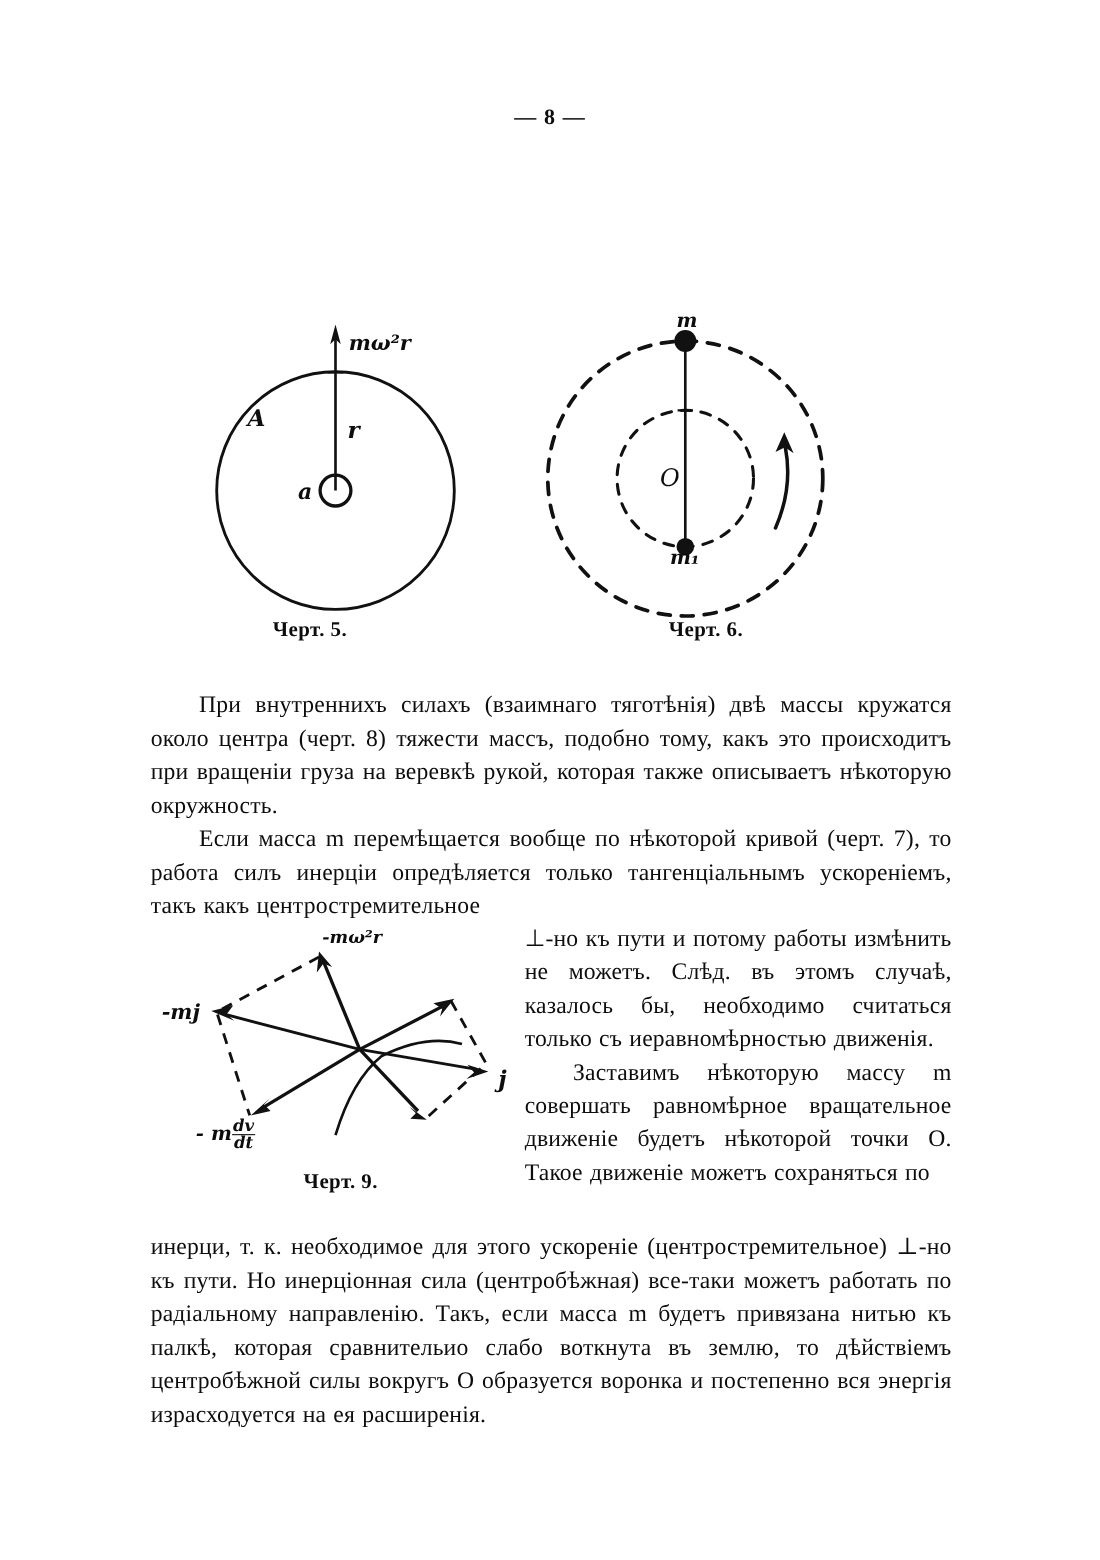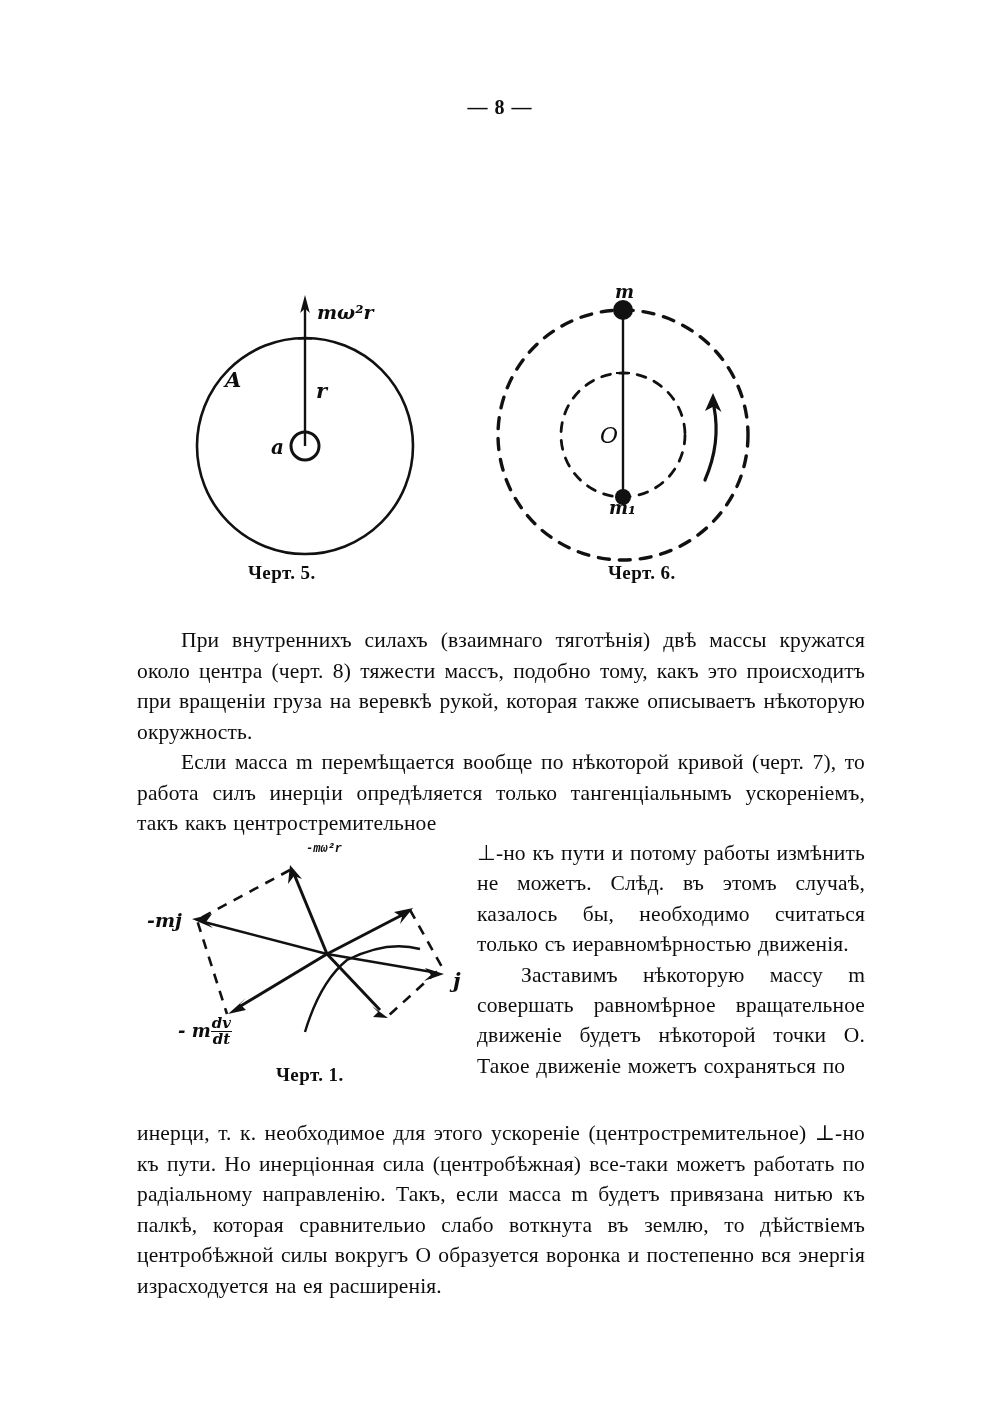--- a/index.html
+++ b/index.html
@@ -196,33 +196,33 @@
 
       <line x1="185" y1="122" x2="262" y2="82" stroke="#111" stroke-width="3"></line>
       <polygon points="271,76 252,80 260,85 258,92" fill="#111"></polygon>
 
       <line x1="185" y1="122" x2="238" y2="178" stroke="#111" stroke-width="3"></line>
       <polygon points="246,186 230,174 236,180 231,185" fill="#111"></polygon>
 
       <path d="M 163 200 Q 178 150 205 128 Q 245 108 278 117" fill="none" stroke="#111" stroke-width="2.4"></path>
     </svg>
 
-    <span class="fig-label" style="left:164px; top:10px; font-size:12px;font-family:Liberation Mono, monospace;">
+    <span class="fig-label" style="left:151px; top:10px; font-size:16px;">
       <span>-mω²r</span>
     </span>
 
     <span class="fig-label" style="left:5px; top:77px; font-size:19px;">-mj</span>
 
     <span class="fig-label" style="left:36px; top:184px; font-size:18px;">
       <span>- m</span><span class="frac"><span class="num">dv</span><span class="den">dt</span></span>
     </span>
 
     <span class="fig-label" style="left:311px; top:136px; font-size:21px;">j</span>
   </div>
-  <div class="caption cap7">Черт. 1.</div>
+  <div class="caption cap7">Черт. 9.</div>
 
   <div class="wrapcol">
     <p>⊥-но къ пути и потому работы измѣнить не можетъ. Слѣд. въ этомъ случаѣ, казалось бы, необходимо считаться только съ иеравномѣрностью движенія.</p>
     <p class="indent">Заставимъ нѣкоторую массу m совершать равномѣрное вращательное движеніе будетъ нѣкоторой точки O. Такое движеніе можетъ сохраняться по</p>
   </div>
 
   <div class="textcol para-4">
     <p>инерци, т. к. необходимое для этого ускореніе (центростремительное) ⊥-но къ пути. Но инерціонная сила (центробѣжная) все-таки можетъ работать по радіальному направленію. Такъ, если масса m будетъ привязана нитью къ палкѣ, которая сравнительио слабо воткнута въ землю, то дѣйствіемъ центробѣжной силы вокругъ O образуется воронка и постепенно вся энергія израсходуется на ея расширенія.</p>
   </div>
 

